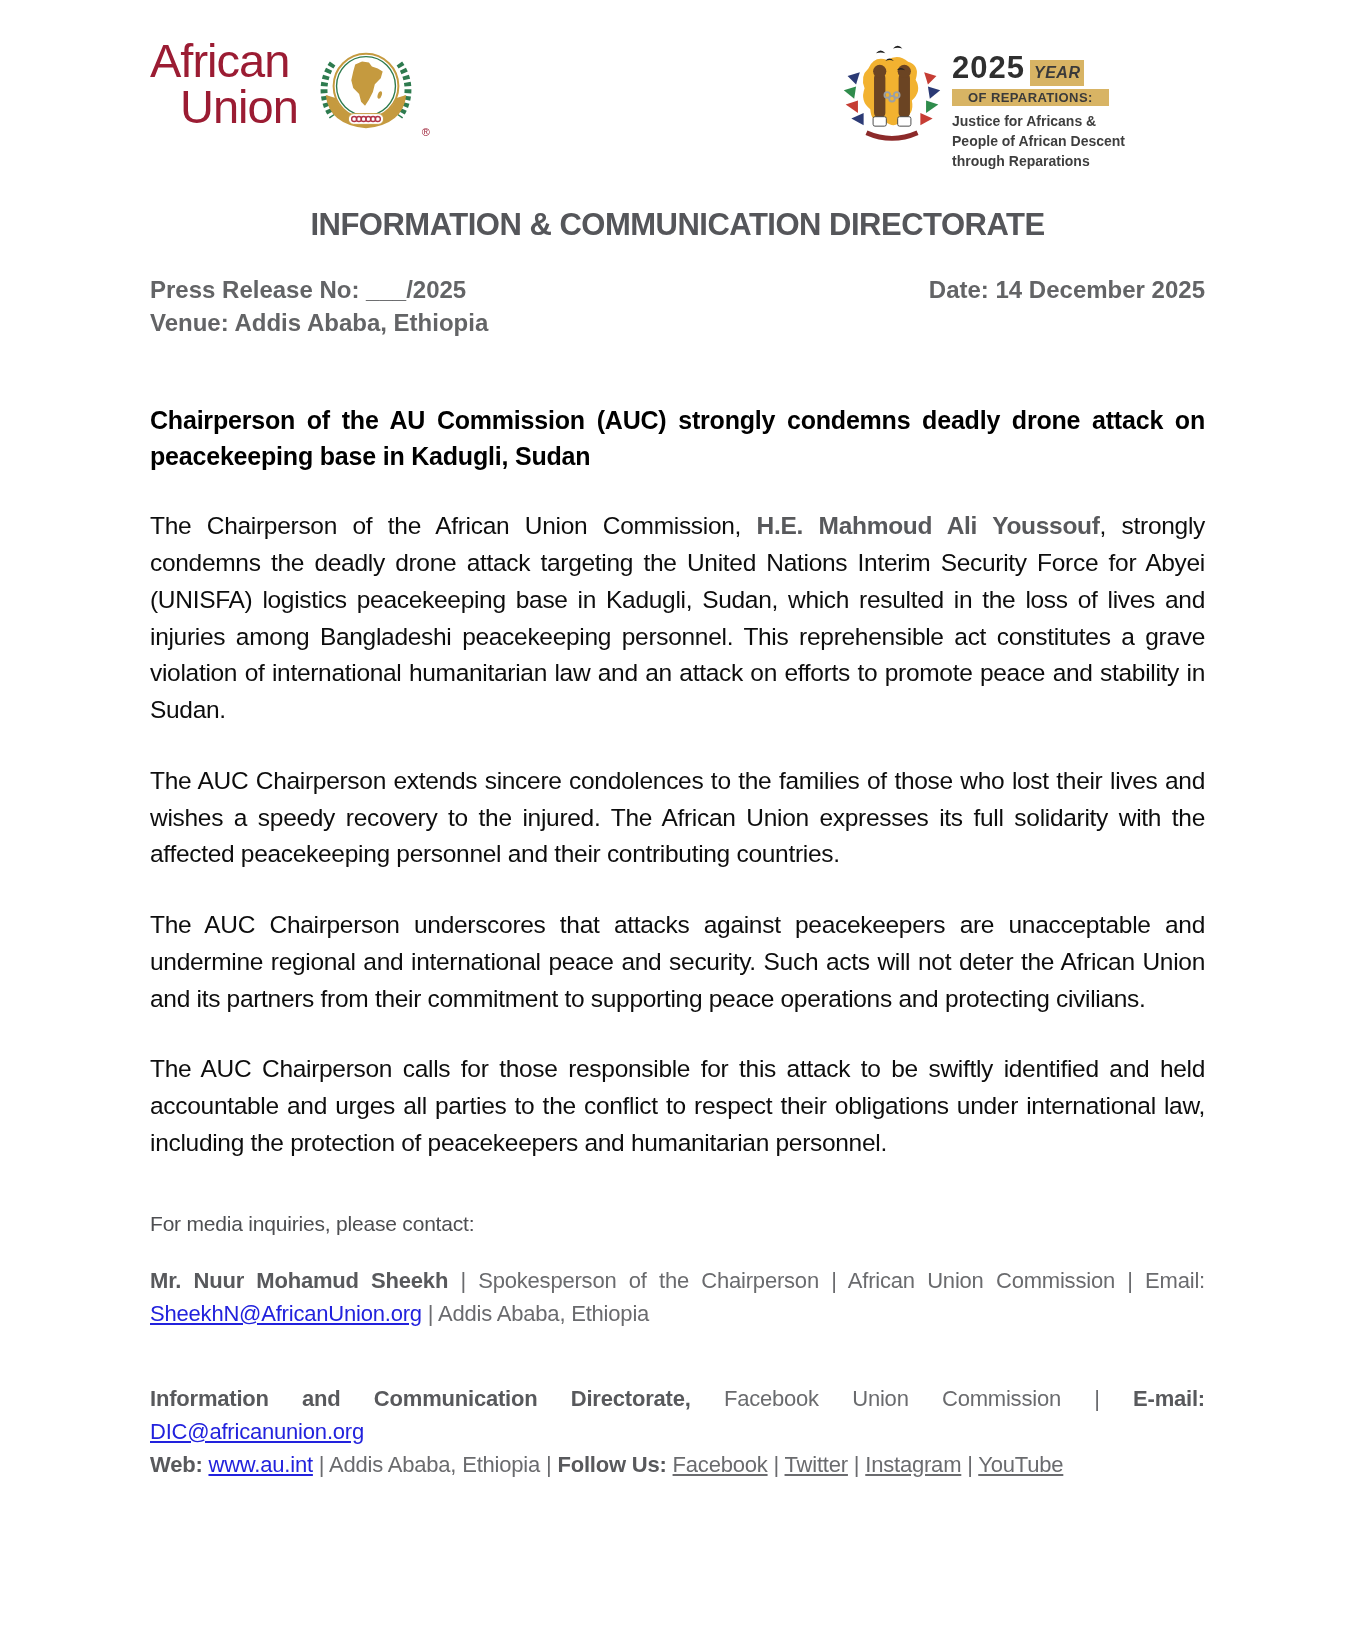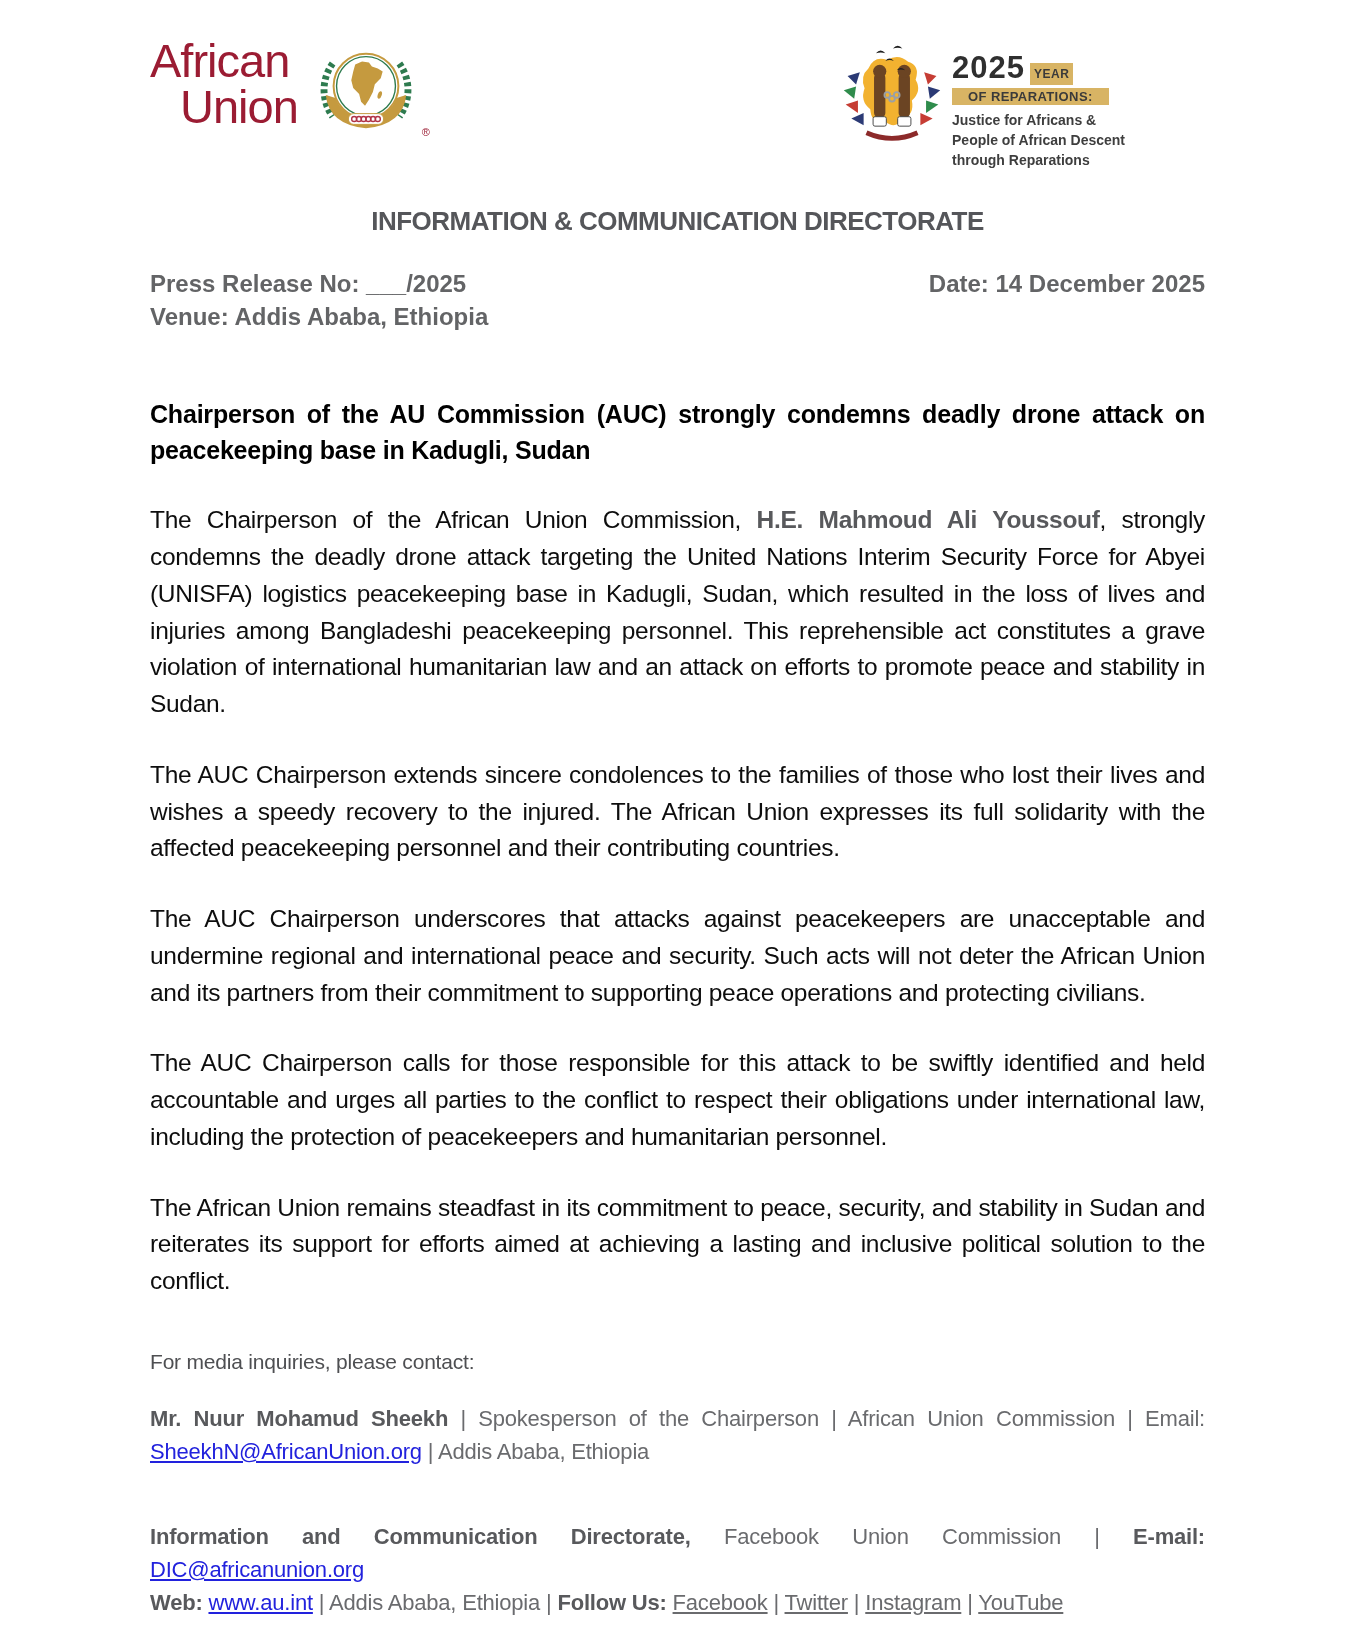--- a/index.html
+++ b/index.html
@@ -13,26 +13,26 @@
   .au-logo{display:flex;align-items:flex-start;gap:14px;position:relative;}
   .au-wordmark{color:#9B1C33;font-size:47px;line-height:0.97;letter-spacing:-1px;}
   .au-wordmark .l1{display:block;}
   .au-wordmark .l2{display:block;padding-left:30px;}
   .au-trademark{position:absolute;right:-10px;bottom:8px;font-size:11px;color:#9B1C33;}
   .rep-logo{display:flex;align-items:flex-start;gap:8px;margin-right:80px;margin-top:4px;}
   .rep-text{padding-top:10px;}
   .rep-year-row{display:flex;align-items:baseline;gap:5px;}
   .rep-year{font-size:31px;font-weight:bold;color:#2f2f2f;letter-spacing:1px;line-height:1;}
   .rep-hl{background:#D8B464;color:#3A3A3A;font-weight:bold;}
-  .rep-year-suffix{font-size:12px;padding:4px 4px;letter-spacing:0.5px;}
+  .rep-year-suffix{font-size:16px;padding:4px 4px;letter-spacing:0.5px;font-style:italic;}
   .rep-line2{display:inline-block;font-size:13px;padding:1px 16px;margin-top:3px;letter-spacing:0.4px;}
   .rep-tagline{font-size:14px;font-weight:bold;color:#3E3E3E;line-height:1.3;margin-top:2px;}
   .rep-tagline.first{margin-top:6px;}
   
-  .directorate{margin:36px 0 0;text-align:center;font-size:26px;font-weight:bold;color:#55565A;letter-spacing:-0.5px;}
+  .directorate{margin:36px 0 0;text-align:center;font-size:31px;font-weight:bold;color:#55565A;letter-spacing:-0.5px;}
   .meta{display:flex;justify-content:space-between;margin-top:30px;font-size:24px;font-weight:bold;color:#636466;line-height:1.4;gap:36px;}
   .meta .left div{white-space:pre;}
   
   .headline{margin:62px 0 0;font-size:25px;font-weight:bold;color:#000;text-align:justify;line-height:1.45;letter-spacing:-0.2px;}
   .bodypara{font-size:24.5px;color:#0d0d0d;text-align:justify;line-height:1.5;margin:34px 0 0;letter-spacing:-0.3px;}
   .bodypara .b{font-weight:bold;}
   
   .media-label{margin-top:50px;font-size:21px;font-weight:normal;color:#4E4F52;letter-spacing:-0.2px;}
   .contact{margin-top:28px;font-size:22px;color:#6A6B6E;text-align:justify;line-height:1.5;letter-spacing:-0.2px;}
   .contact .name{font-weight:bold;color:#58595C;}
@@ -124,21 +124,20 @@
   <h2 class="headline">Chairperson of the AU Commission (AUC) strongly condemns deadly drone attack on peacekeeping base in Kadugli, Sudan</h2>
 
   <p class="bodypara"><span>The Chairperson of the African Union Commission, </span><span class="b">H.E. Mahmoud Ali Youssouf</span><span>, strongly condemns the deadly drone attack targeting the United Nations Interim Security Force for Abyei (UNISFA) logistics peacekeeping base in Kadugli, Sudan, which resulted in the loss of lives and injuries among Bangladeshi peacekeeping personnel. This reprehensible act constitutes a grave violation of international humanitarian law and an attack on efforts to promote peace and stability in Sudan.</span></p>
 
   <p class="bodypara">The AUC Chairperson extends sincere condolences to the families of those who lost their lives and wishes a speedy recovery to the injured. The African Union expresses its full solidarity with the affected peacekeeping personnel and their contributing countries.</p>
 
   <p class="bodypara">The AUC Chairperson underscores that attacks against peacekeepers are unacceptable and undermine regional and international peace and security. Such acts will not deter the African Union and its partners from their commitment to supporting peace operations and protecting civilians.</p>
 
   <p class="bodypara">The AUC Chairperson calls for those responsible for this attack to be swiftly identified and held accountable and urges all parties to the conflict to respect their obligations under international law, including the protection of peacekeepers and humanitarian personnel.</p>
 
-  <p class="bodypara">The African Union remains steadfast in its commitment to peace, security, and stability in Sudan and reiterates its support for efforts aimed at achieving a lasting and inclusive political solution to the conflict.</p>
 
   <div class="media-label">For media inquiries, please contact:</div>
 
   <p class="contact"><span class="name">Mr. Nuur Mohamud Sheekh</span><span> | Spokesperson of the Chairperson | African Union Commission | Email: </span><a class="link">SheekhN@AfricanUnion.org</a><span> | Addis Ababa, Ethiopia</span></p>
 
   <p class="footer-block"><span class="b">Information and Communication Directorate,</span><span> Facebook Union Commission | </span><span class="b">E-mail: </span><a class="link">DIC@africanunion.org</a><br>
   <span class="b">Web: </span><a class="link">www.au.int</a><span> | Addis Ababa, Ethiopia | </span><span class="b">Follow Us: </span><a class="social-link">Facebook</a><span> | </span><a class="social-link">Twitter</a><span> | </span><a class="social-link">Instagram</a><span> | </span><a class="social-link">YouTube</a></p>
 
 </div>
 

